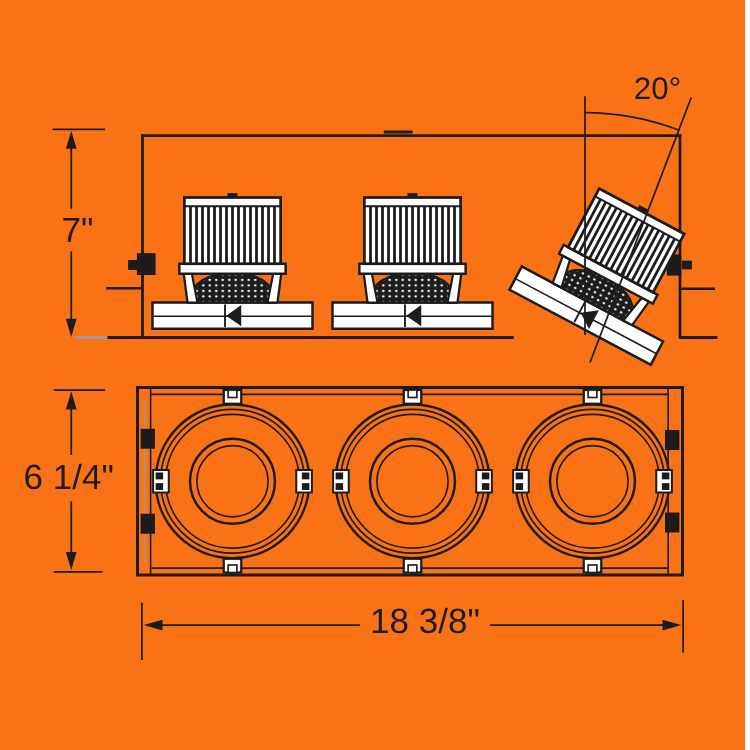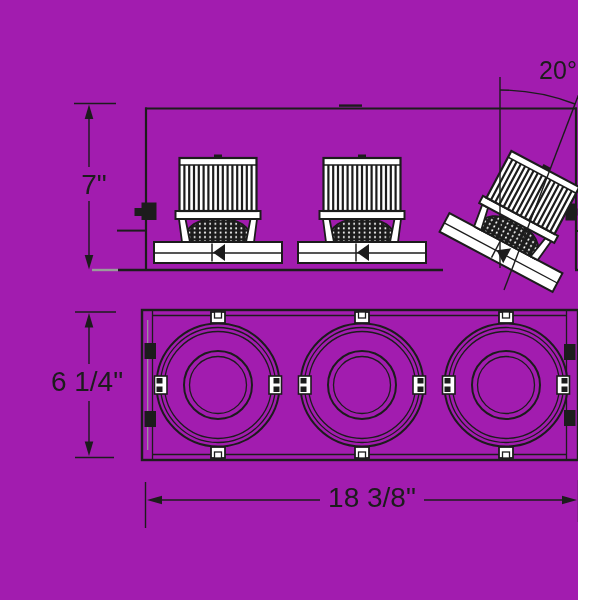--- a/index.html
+++ b/index.html
@@ -1,16 +1,16 @@
 <!DOCTYPE html>
 <html><head>
 <meta charset="utf-8">
 <style>
   html,body{margin:0;padding:0;background:#ffffff;}
-  #stage{position:relative;width:546px;height:600px;background:#a21caf;overflow:hidden;padding-left:32px;}
+  #stage{position:relative;width:596px;height:600px;background:#f97316;overflow:hidden;}
   svg{display:block;}
   .dim{font-family:"Liberation Sans",sans-serif;font-size:28px;fill:#1c1c1c;text-anchor:middle;}
   .dim-small{font-family:"Liberation Sans",sans-serif;font-size:25px;fill:#1c1c1c;text-anchor:middle;}
 </style>
 </head>
 <body>
 
 <div id="stage">
 <svg width="600" height="600" viewBox="0 0 600 600">
   <defs>

